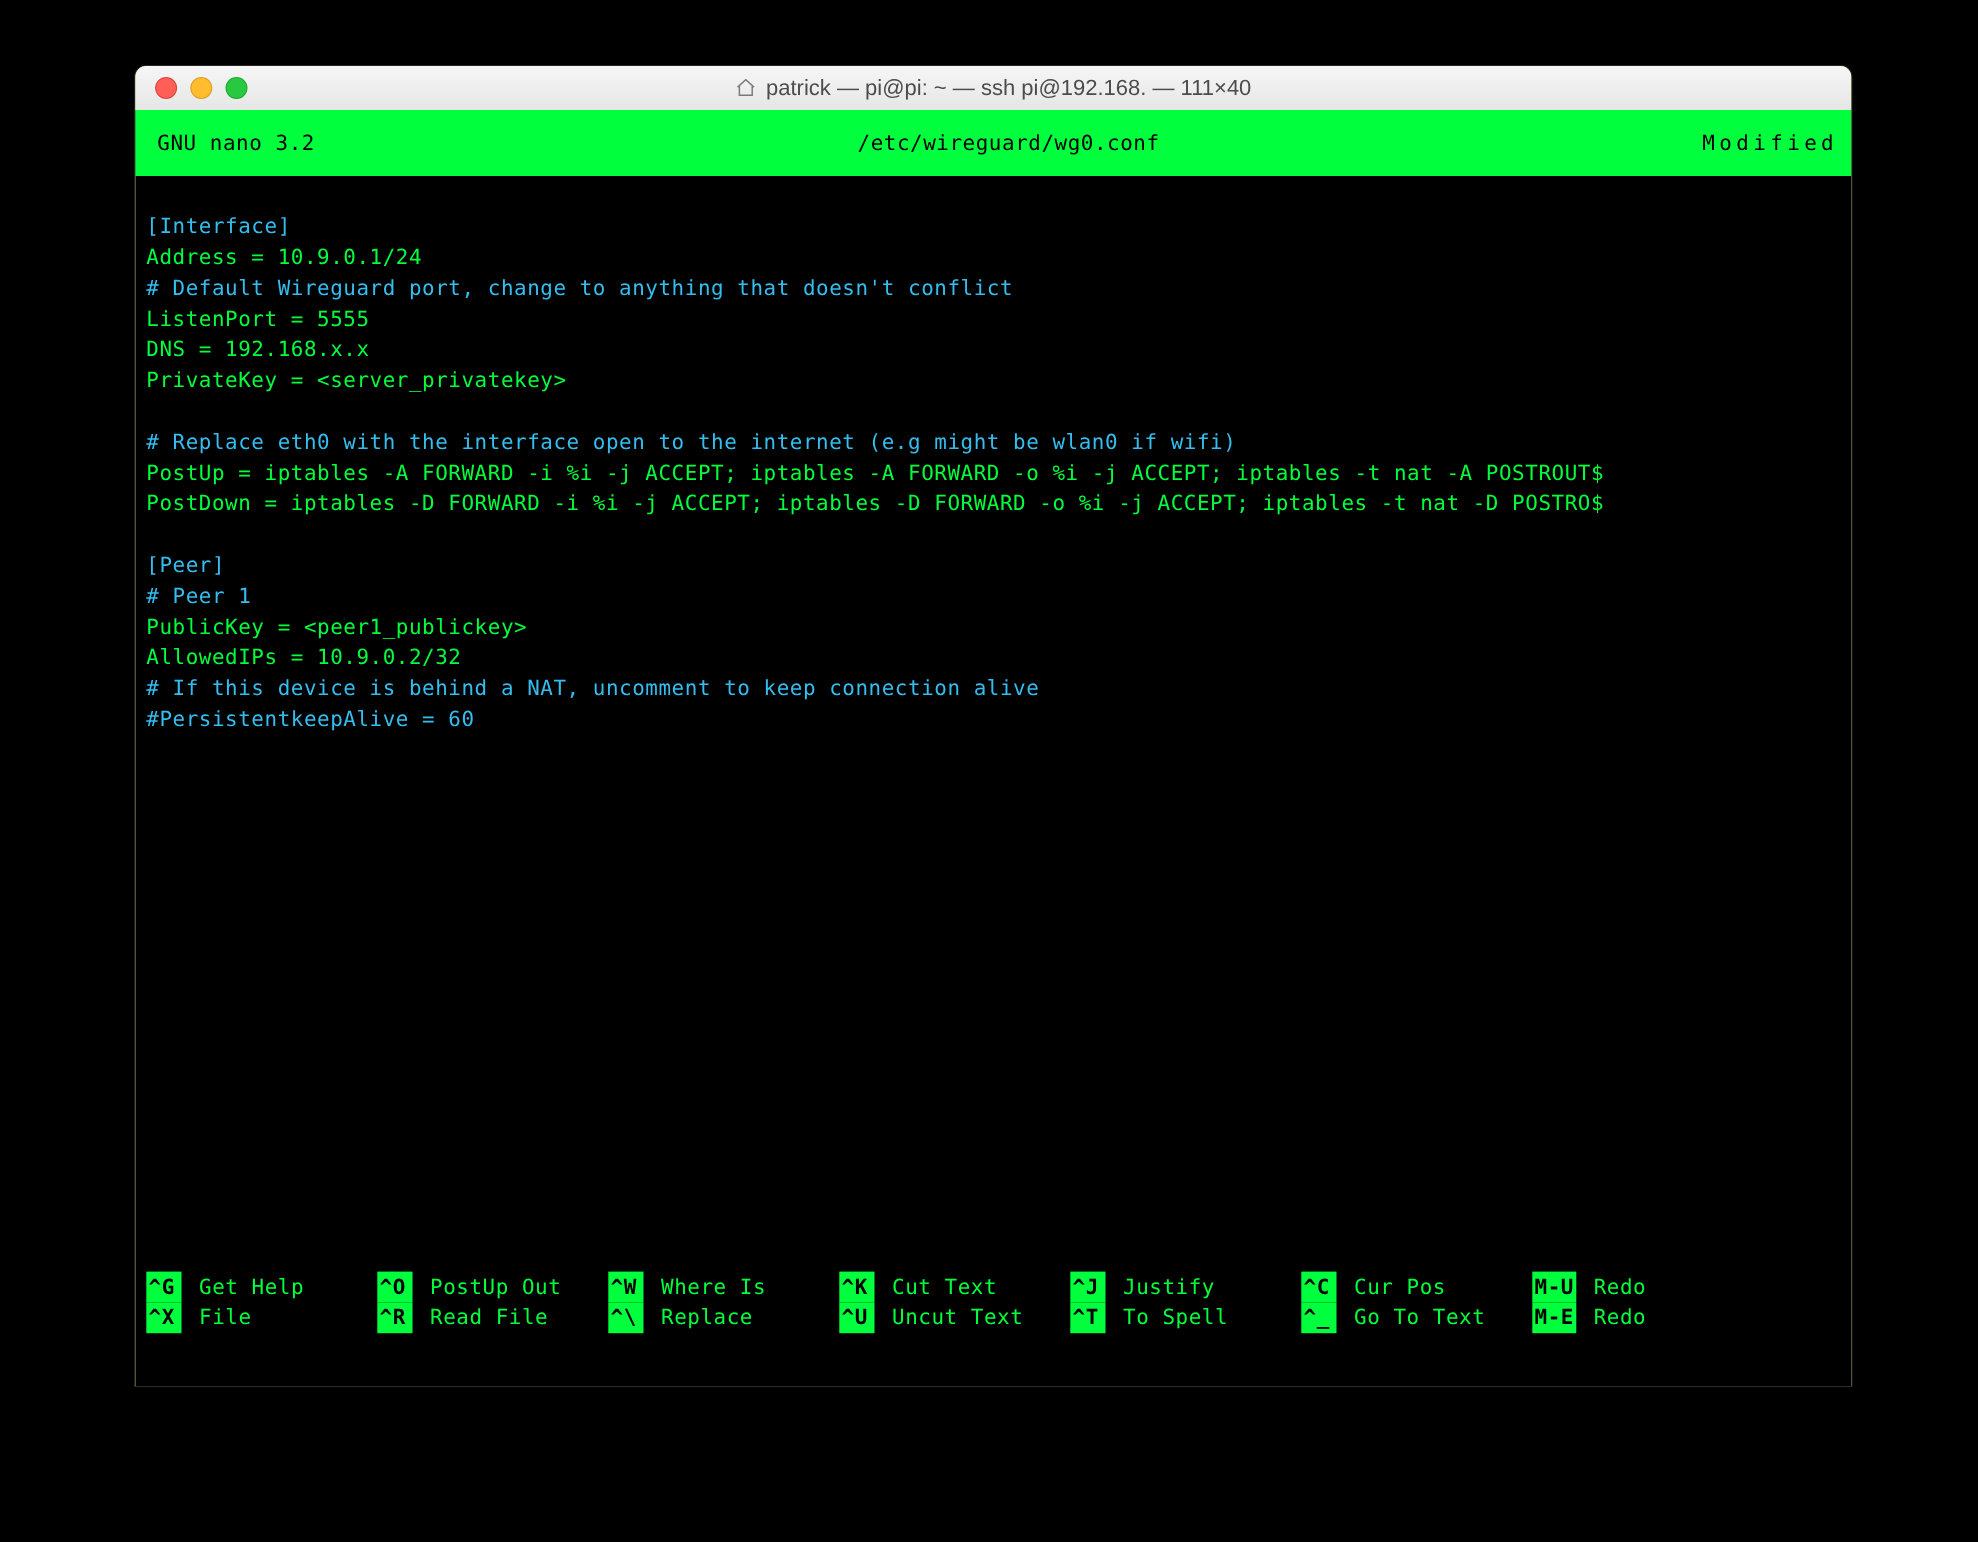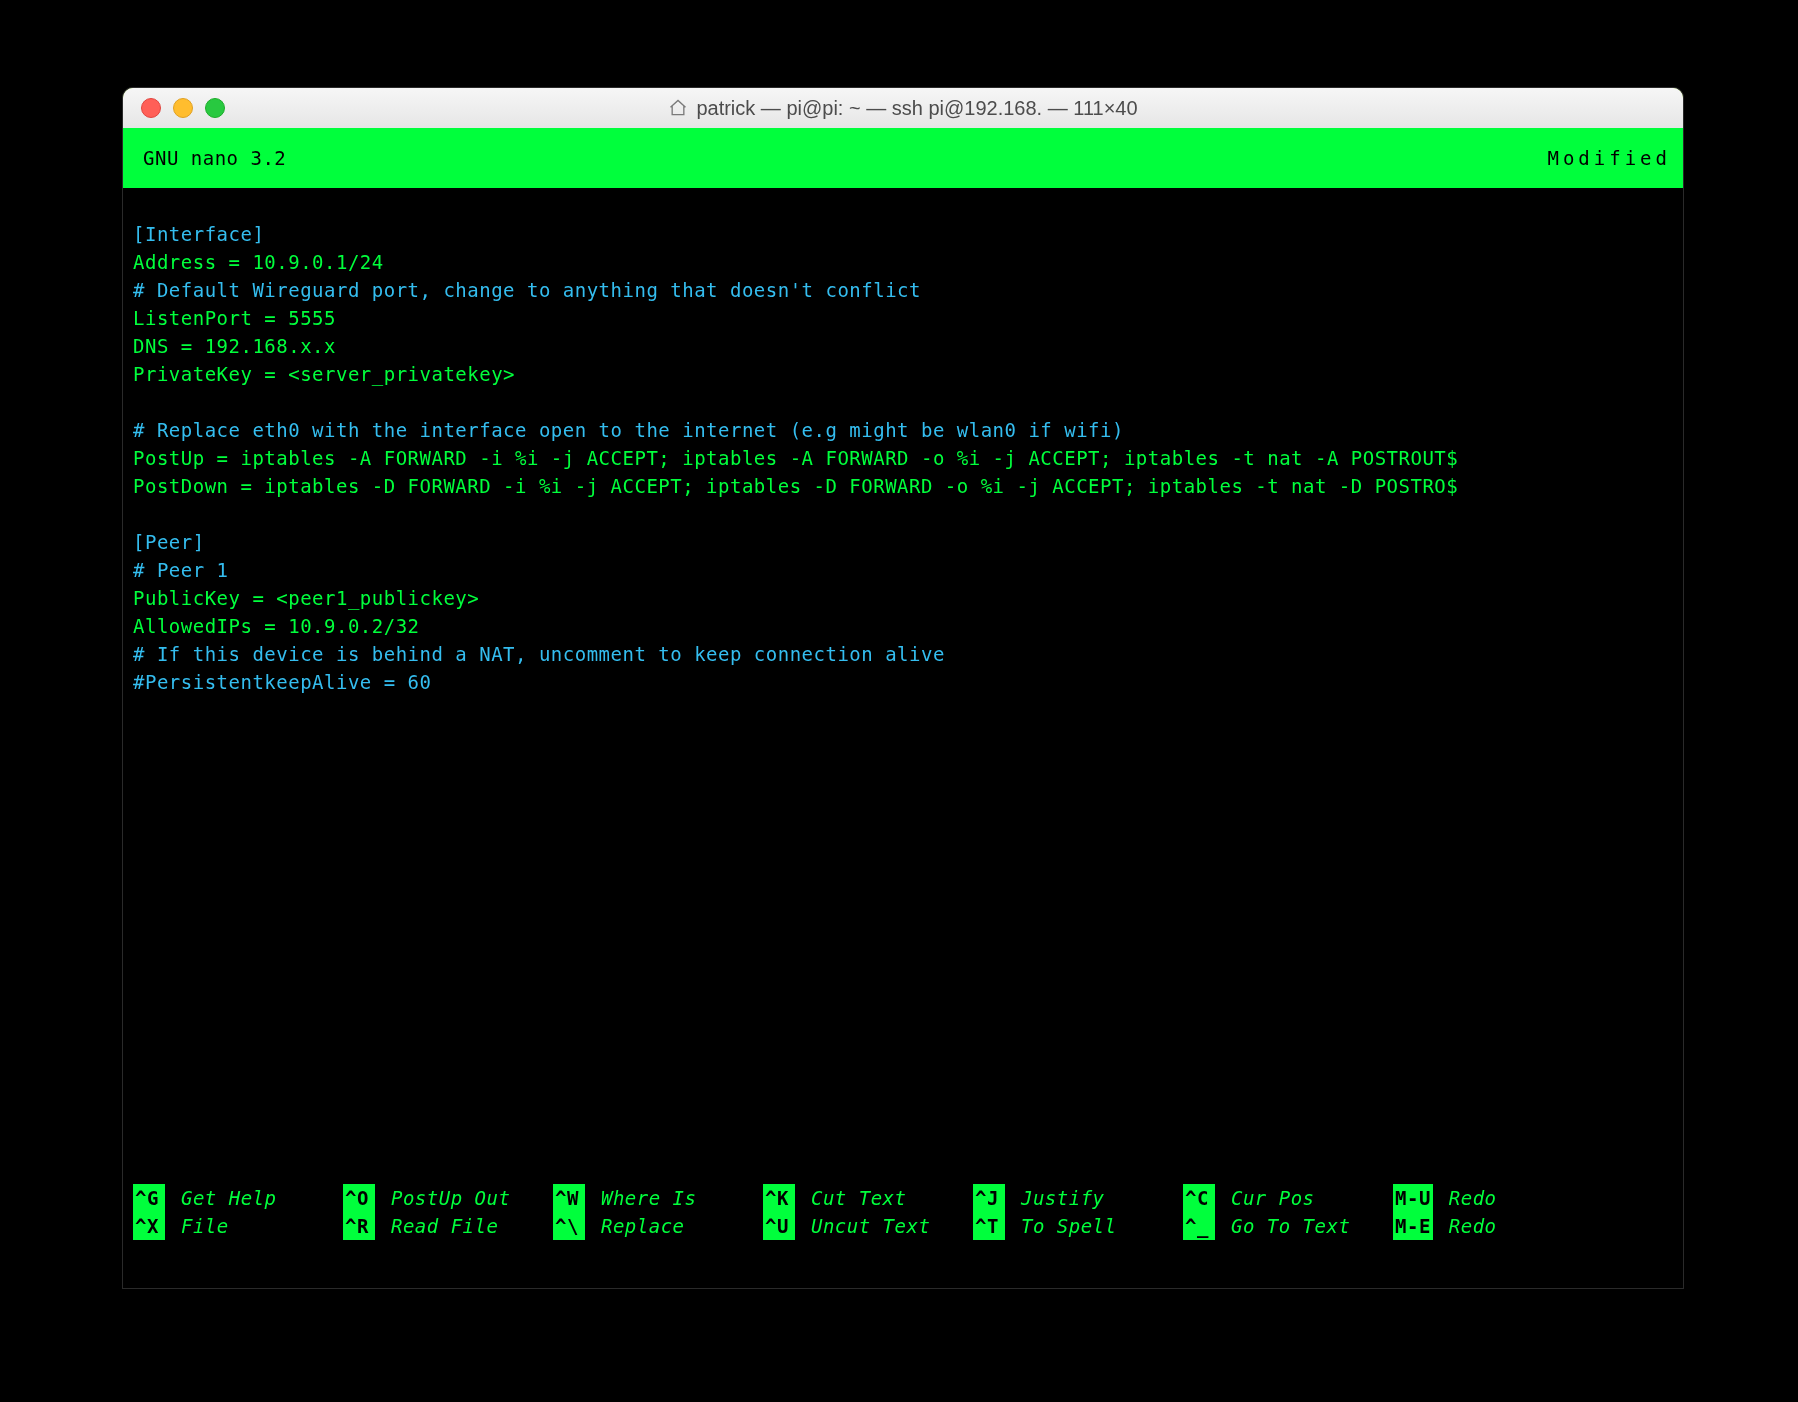--- a/index.html
+++ b/index.html
@@ -6,21 +6,21 @@
     margin: 0;
     padding: 0;
     background: #000;
     width: 1798px;
     height: 1402px;
     font-family: "Menlo", "Consolas", monospace;
   }
   .window {
     position: absolute;
     left: 123px;
-    top: 88px;
+    top: 60px;
     width: 1560px;
     height: 1200px;
     border-radius: 10px 10px 0 0;
     overflow: hidden;
     background: #bef264;
     box-shadow: 0 0 0 1px #2a2a2a;
   }
   .titlebar {
     height: 40px;
     background: linear-gradient(#f6f6f6, #e6e6e6);
@@ -110,21 +110,20 @@
     color: #000;
     padding: 0 2px;
     font-weight: 600;
     display: inline-block;
     min-width: 28px;
     text-align: left;
   }
   .label {
     color: #00ff3c;
     margin-left: 4px;
-    font-style: italic;
   }
 </style>
 </head>
 <body>
 
 <div class="window">
 
   <div class="titlebar">
     <div class="traffic-lights">
       <div class="tl tl-close"></div>
@@ -138,20 +137,21 @@
         </svg>
       </span>
       <span>patrick — pi@pi: ~ — ssh pi@192.168.      — 111×40</span>
     </div>
   </div>
 
   <div class="terminal">
 
     <div class="nano-header">
       <span class="left">GNU nano 3.2</span>
+      <span class="center">/etc/wireguard/wg0.conf</span>
       <span class="right">Modified</span>
     </div>
 
     <div class="editor" id="editor"><div class="row "></div><div class="row cyan">[Interface]</div><div class="row green">Address = 10.9.0.1/24</div><div class="row cyan"># Default Wireguard port, change to anything that doesn't conflict</div><div class="row green">ListenPort = 5555</div><div class="row green">DNS = 192.168.x.x</div><div class="row green">PrivateKey = &lt;server_privatekey&gt;</div><div class="row "></div><div class="row cyan"># Replace eth0 with the interface open to the internet (e.g might be wlan0 if wifi)</div><div class="row green">PostUp = iptables -A FORWARD -i %i -j ACCEPT; iptables -A FORWARD -o %i -j ACCEPT; iptables -t nat -A POSTROUT$</div><div class="row green">PostDown = iptables -D FORWARD -i %i -j ACCEPT; iptables -D FORWARD -o %i -j ACCEPT; iptables -t nat -D POSTRO$</div><div class="row "></div><div class="row cyan">[Peer]</div><div class="row cyan"># Peer 1</div><div class="row green">PublicKey = &lt;peer1_publickey&gt;</div><div class="row green">AllowedIPs = 10.9.0.2/32</div><div class="row cyan"># If this device is behind a NAT, uncomment to keep connection alive</div><div class="row cyan">#PersistentkeepAlive = 60</div></div>
 
     <div class="shortcut-bar" id="shortcuts">
         <div class="sc"><span class="key">^G</span><span class="label"> Get Help</span></div>
         <div class="sc"><span class="key">^O</span><span class="label"> PostUp Out</span></div>
         <div class="sc"><span class="key">^W</span><span class="label"> Where Is</span></div>
         <div class="sc"><span class="key">^K</span><span class="label"> Cut Text</span></div>

